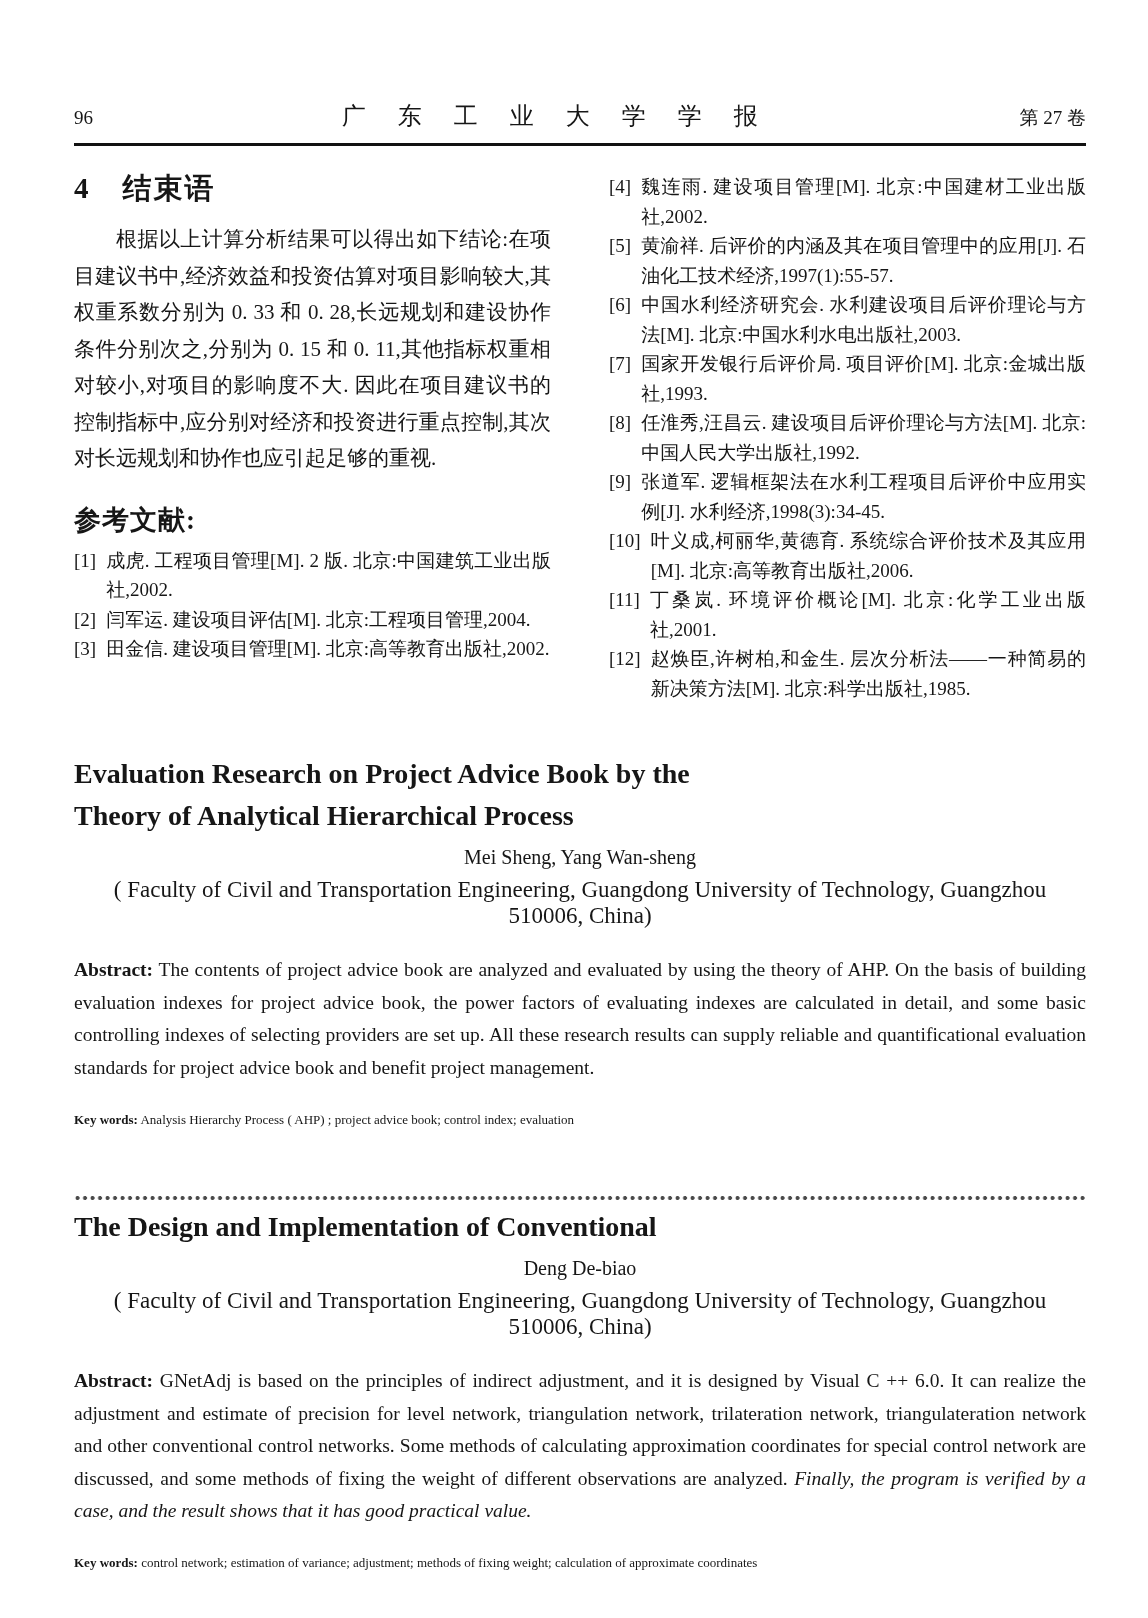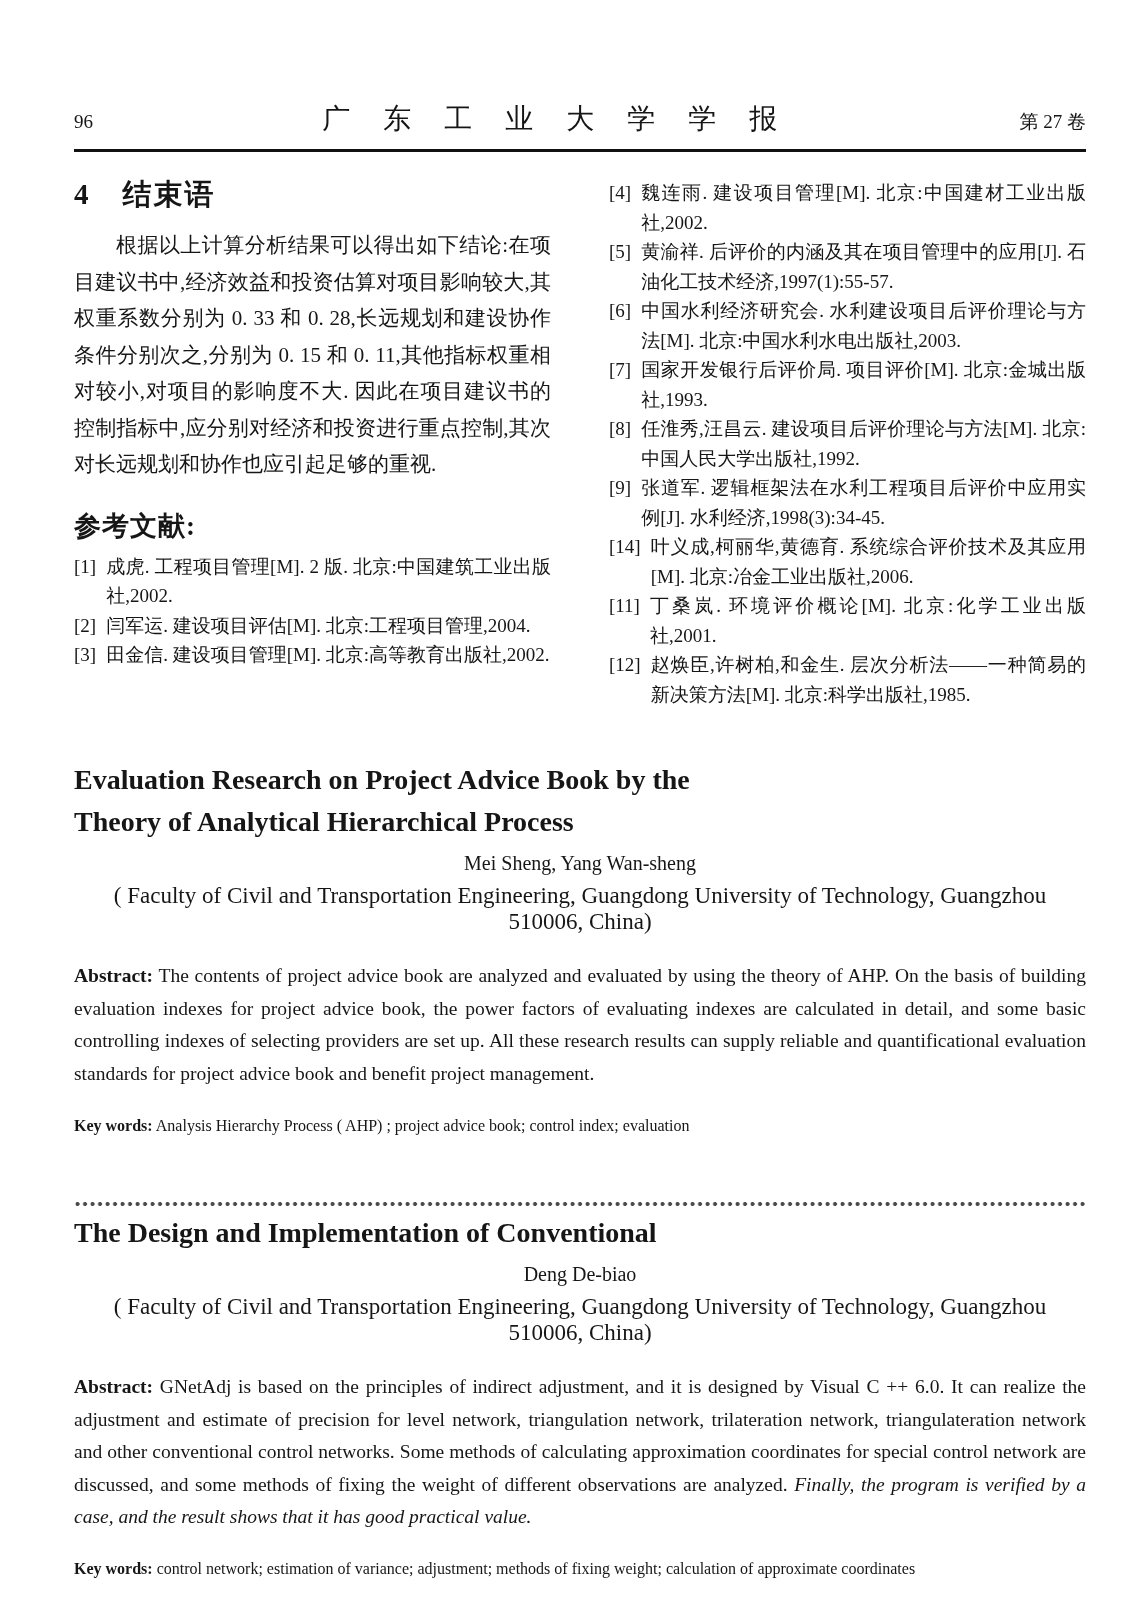--- a/index.html
+++ b/index.html
@@ -18,21 +18,21 @@
 
   
   .running-head {
     display: flex;
     justify-content: space-between;
     align-items: baseline;
     font-size: 19px;
     padding-bottom: 11px;
     border-bottom: 3px solid #111;
   }
-  .journal-title { letter-spacing: 13px; font-size: 28px; }
+  .journal-title { letter-spacing: 13px; font-size: 24px; }
   .volume-label { font-size: 19px; }
 
   
   .columns { display: flex; gap: 58px; margin-top: 26px; }
   .col { flex: 1 1 0; min-width: 0; }
 
   .section-heading {
     font-size: 29px;
     font-weight: bold;
     letter-spacing: 2px;
@@ -72,21 +72,21 @@
   .en-affiliation { text-align: center; font-size: 23px; margin-top: 8px; }
 
   .en-abstract {
     margin-top: 25px;
     font-size: 19.5px;
     line-height: 32.5px;
     text-align: justify;
   }
   .en-abstract b, .en-keywords b { font-family: "Liberation Serif", serif; }
   .en-keywords {
-    font-size: 16px;
+    font-size: 13px;
     line-height: 32.5px;
     text-align: justify;
     padding-left: 108px;
     text-indent: -108px;
   }
   .italic-part { font-style: italic; }
 
   
   .divider {
     margin-top: 58px;
@@ -158,22 +158,22 @@
         </div>
         <div class="ref">
           <span class="ref-label">[8]</span>
           <span class="ref-text">任淮秀,汪昌云. 建设项目后评价理论与方法[M]. 北京:中国人民大学出版社,1992.</span>
         </div>
         <div class="ref">
           <span class="ref-label">[9]</span>
           <span class="ref-text">张道军. 逻辑框架法在水利工程项目后评价中应用实例[J]. 水利经济,1998(3):34-45.</span>
         </div>
         <div class="ref">
-          <span class="ref-label">[14]</span>
-          <span class="ref-text">叶义成,柯丽华,黄德育. 系统综合评价技术及其应用[M]. 北京:冶金工业出版社,2006.</span>
+          <span class="ref-label">[10]</span>
+          <span class="ref-text">叶义成,柯丽华,黄德育. 系统综合评价技术及其应用[M]. 北京:高等教育出版社,2006.</span>
         </div>
         <div class="ref">
           <span class="ref-label">[11]</span>
           <span class="ref-text">丁桑岚. 环境评价概论[M]. 北京:化学工业出版社,2001.</span>
         </div>
         <div class="ref">
           <span class="ref-label">[12]</span>
           <span class="ref-text">赵焕臣,许树柏,和金生. 层次分析法——一种简易的新决策方法[M]. 北京:科学出版社,1985.</span>
         </div>
       </div>

